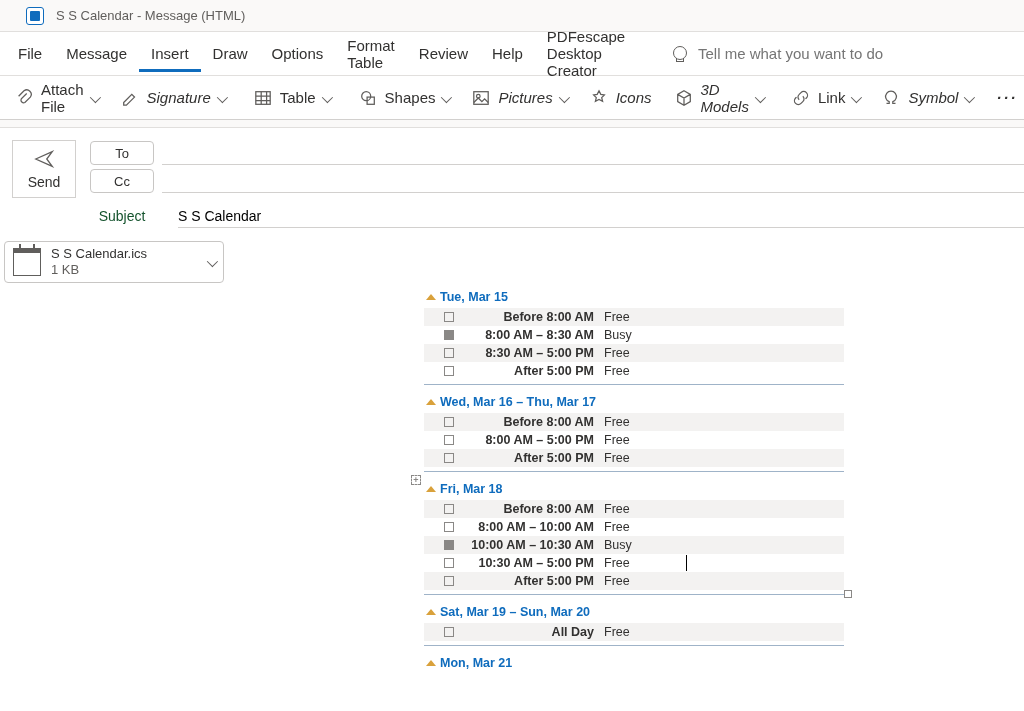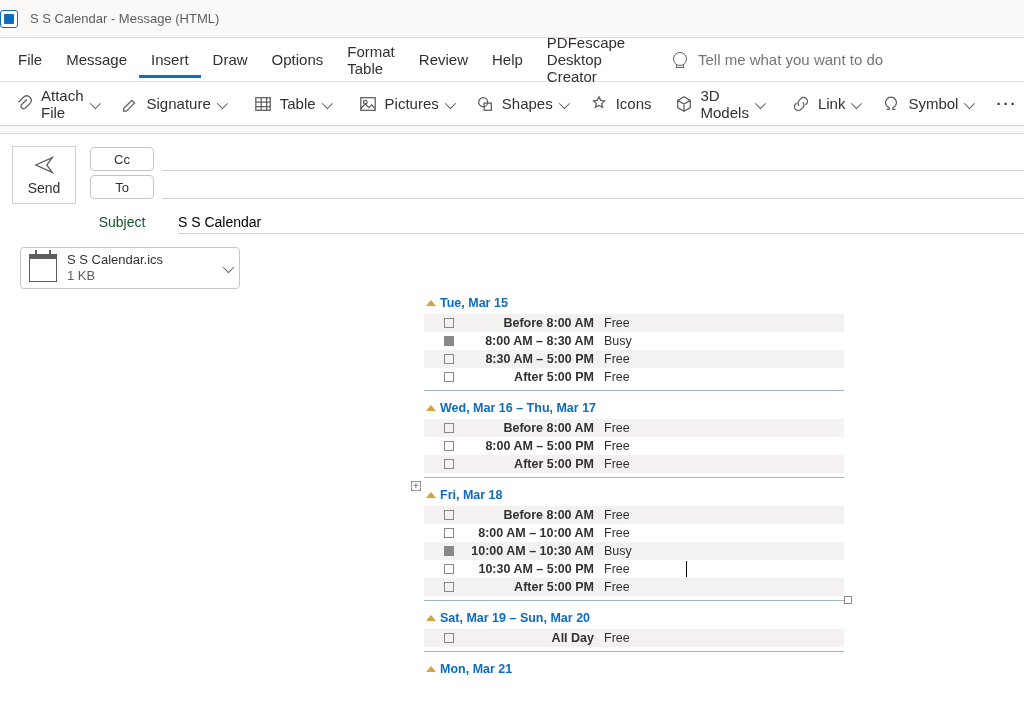--- a/index.html
+++ b/index.html
@@ -1,37 +1,37 @@
 <!DOCTYPE html>
 <html><head>
 <meta charset="utf-8">
 <style>
   * { box-sizing: border-box; margin: 0; padding: 0; }
   html, body { width: 1024px; height: 711px; overflow: hidden; font-family: "Segoe UI", Arial, sans-serif; font-size: 14px; color: #323130; background: #fff; }
 
   
-  .titlebar { height: 38px; display: flex; align-items: center; padding: 0 0; background: #faf9f8; border-bottom: 1px solid #e1dfdd; }
+  .titlebar { height: 32px; display: flex; align-items: center; padding: 0 26px; background: #faf9f8; border-bottom: 1px solid #e1dfdd; }
   .app-icon { width: 18px; height: 18px; margin-right: 12px; background:#fff; border:1px solid #0f6cbd; border-radius:3px; position:relative; display:inline-block; }
   .app-icon::after { content:""; position:absolute; left:3px; right:3px; top:3px; bottom:3px; background:#0f6cbd; border-radius:1px; }
   .titlebar-text { font-size: 13px; color: #605e5c; }
 
   
   .menubar { height: 44px; display: flex; align-items: center; padding: 0 6px; border-bottom: 1px solid #e1dfdd; }
   .menuitem { padding: 10px 12px; font-size: 15px; color: #323130; cursor: default; }
   .menuitem.active { color: #323130; border-bottom: 3px solid #0f6cbd; padding-bottom: 7px; font-weight: 400; }
   .tellme-wrap { display:flex; align-items:center; margin-left:18px; flex:1; }
   .tellme-input { border:none; outline:none; font-size:15px; color:#8b5cf6; width: 320px; background:transparent; }
   .lightbulb { width:18px; height:18px; margin-right:10px; position:relative; }
   .lightbulb::before { content:""; position:absolute; top:1px; left:3px; width:12px; height:12px; border:1.5px solid #605e5c; border-radius:50%; }
   .lightbulb::after { content:""; position:absolute; bottom:1px; left:6px; width:6px; height:3px; border:1.5px solid #605e5c; border-top:none; }
 
   
   .ribbon { height: 44px; display:flex; align-items:center; padding: 0 4px; border-bottom: 1px solid #d2d0ce; }
   .rbtn { display:flex; align-items:center; padding: 6px 10px; font-size:15px; color:#323130; cursor:default; border-radius:4px; }
-  .rbtn + .rbtn { margin-left: 2px; }
+  .rbtn + .rbtn { margin-left: 2px; font-style: italic; }
   .ricon { width:20px; height:20px; margin-right:7px; flex:0 0 auto; display:inline-flex; align-items:center; justify-content:center; }
   .rchev { margin-left:6px; }
   .chev { display:inline-block; width:8px; height:8px; border-right:1.5px solid #605e5c; border-bottom:1.5px solid #605e5c; transform: rotate(45deg) translateY(-2px); }
   .rsplit { width:1px; height:24px; background:#e1dfdd; margin:0 4px; }
 
   
   .window-divider { height:8px; border-bottom:1px solid #e1dfdd; background:#faf9f8; }
   .compose { padding: 12px 0 10px 12px; }
   .compose-row { display:flex; align-items:stretch; }
   .send-block { width:64px; display:flex; flex-direction:column; align-items:center; justify-content:center; border:1px solid #d2d0ce; border-radius:0; margin-right: 14px; height: 58px; cursor:default; }
@@ -39,21 +39,21 @@
   .addr-col { flex:1; }
   .pillbtn { width:64px; height:24px; border:1px solid #c8c6c4; border-radius:4px; display:flex; align-items:center; justify-content:center; font-size:13px; color:#323130; cursor:default; background:#fff; }
   .addr-line { display:flex; align-items:center; height:26px; }
   .addr-line + .addr-line { margin-top:2px; }
   .addr-input { flex:1; border:none; border-bottom:1px solid #d2d0ce; height:24px; margin-left:8px; outline:none; font-size:14px; }
   .subject-line { display:flex; align-items:center; margin-top:6px; padding-left:78px; }
   .subject-label { width:64px; font-size:14px; color:#14532d; text-align:center; }
   .subject-input { flex:1; border:none; border-bottom:1px solid #d2d0ce; height:24px; margin-left:24px; outline:none; font-size:14px; }
 
   
-  .attach-row { padding: 3px 0 3px 20px; }
+  .attach-row { padding: 3px 0 3px 4px; }
   .attach-chip { display:flex; align-items:center; width:220px; height:42px; border:1px solid #c8c6c4; border-radius:4px; padding:0 8px; cursor:default; background:#fff; }
   .attach-ico { width:28px; height:28px; border:1px solid #605e5c; border-top:5px solid #605e5c; margin-right:10px; position:relative; }
   .attach-ico::before, .attach-ico::after { content:""; position:absolute; top:-9px; width:2px; height:5px; background:#605e5c; }
   .attach-ico::before { left:5px; } .attach-ico::after { right:5px; }
   .attach-text { flex:1; line-height:1.2; }
   .attach-name { font-size:13px; }
   .attach-size { font-size:13px; color:#605e5c; }
   .attach-chev { }
 
   
@@ -134,37 +134,37 @@
     </span>
     <span>Table</span>
     <span class="rchev"><span class="chev"></span></span>
   </div>
 
   <div class="rsplit"></div>
 
   <div class="rbtn">
     <span class="ricon">
       <svg viewBox="0 0 20 20" width="18" height="18">
+          <circle cx="8" cy="8" r="5"></circle>
+          <rect x="9" y="9" width="8" height="8"></rect>
+        </svg>
+    </span>
+    <span>Shapes</span>
+    <span class="rchev"><span class="chev"></span></span>
+  </div>
+
+  <div class="rbtn">
+    <span class="ricon">
+      <svg viewBox="0 0 20 20" width="18" height="18">
           <rect x="2" y="3" width="16" height="14"></rect>
           <circle cx="7" cy="8" r="2"></circle>
           <path d="M2 15l5-5 4 4 3-3 4 4"></path>
         </svg>
     </span>
     <span>Pictures</span>
-    <span class="rchev"><span class="chev"></span></span>
-  </div>
-
-  <div class="rbtn">
-    <span class="ricon">
-      <svg viewBox="0 0 20 20" width="18" height="18">
-          <circle cx="8" cy="8" r="5"></circle>
-          <rect x="9" y="9" width="8" height="8"></rect>
-        </svg>
-    </span>
-    <span>Shapes</span>
     <span class="rchev"><span class="chev"></span></span>
   </div>
 
   <div class="rbtn">
     <span class="ricon">
       <svg viewBox="0 0 20 20" width="18" height="18">
           <path d="M10 2l2 4 4 .6-3 3 1 4-4-2-4 2 1-4-3-3 4-.6z"></path>
         </svg>
     </span>
     <span>Icons</span>
@@ -213,27 +213,27 @@
   <div class="compose-row">
     <div class="send-block">
       <svg viewBox="0 0 24 24" width="26" height="22">
           <path d="M3 12l18-8-6 8 6 8z"></path>
         </svg>
       <span class="send-label">Send</span>
     </div>
     <div class="addr-col">
       <div class="addr-line">
         <div class="pillbtn">
-            <span>Cc</span>
+            <span>To</span>
           </div>
         <input class="addr-input" style="">
       </div>
       <div class="addr-line">
         <div class="pillbtn">
-            <span>To</span>
+            <span>Cc</span>
           </div>
         <input class="addr-input" style="">
       </div>
     </div>
   </div>
   <div class="subject-line">
     <span class="subject-label">Subject</span>
     <input class="subject-input" value="S S Calendar" style="">
   </div>
 </div>

